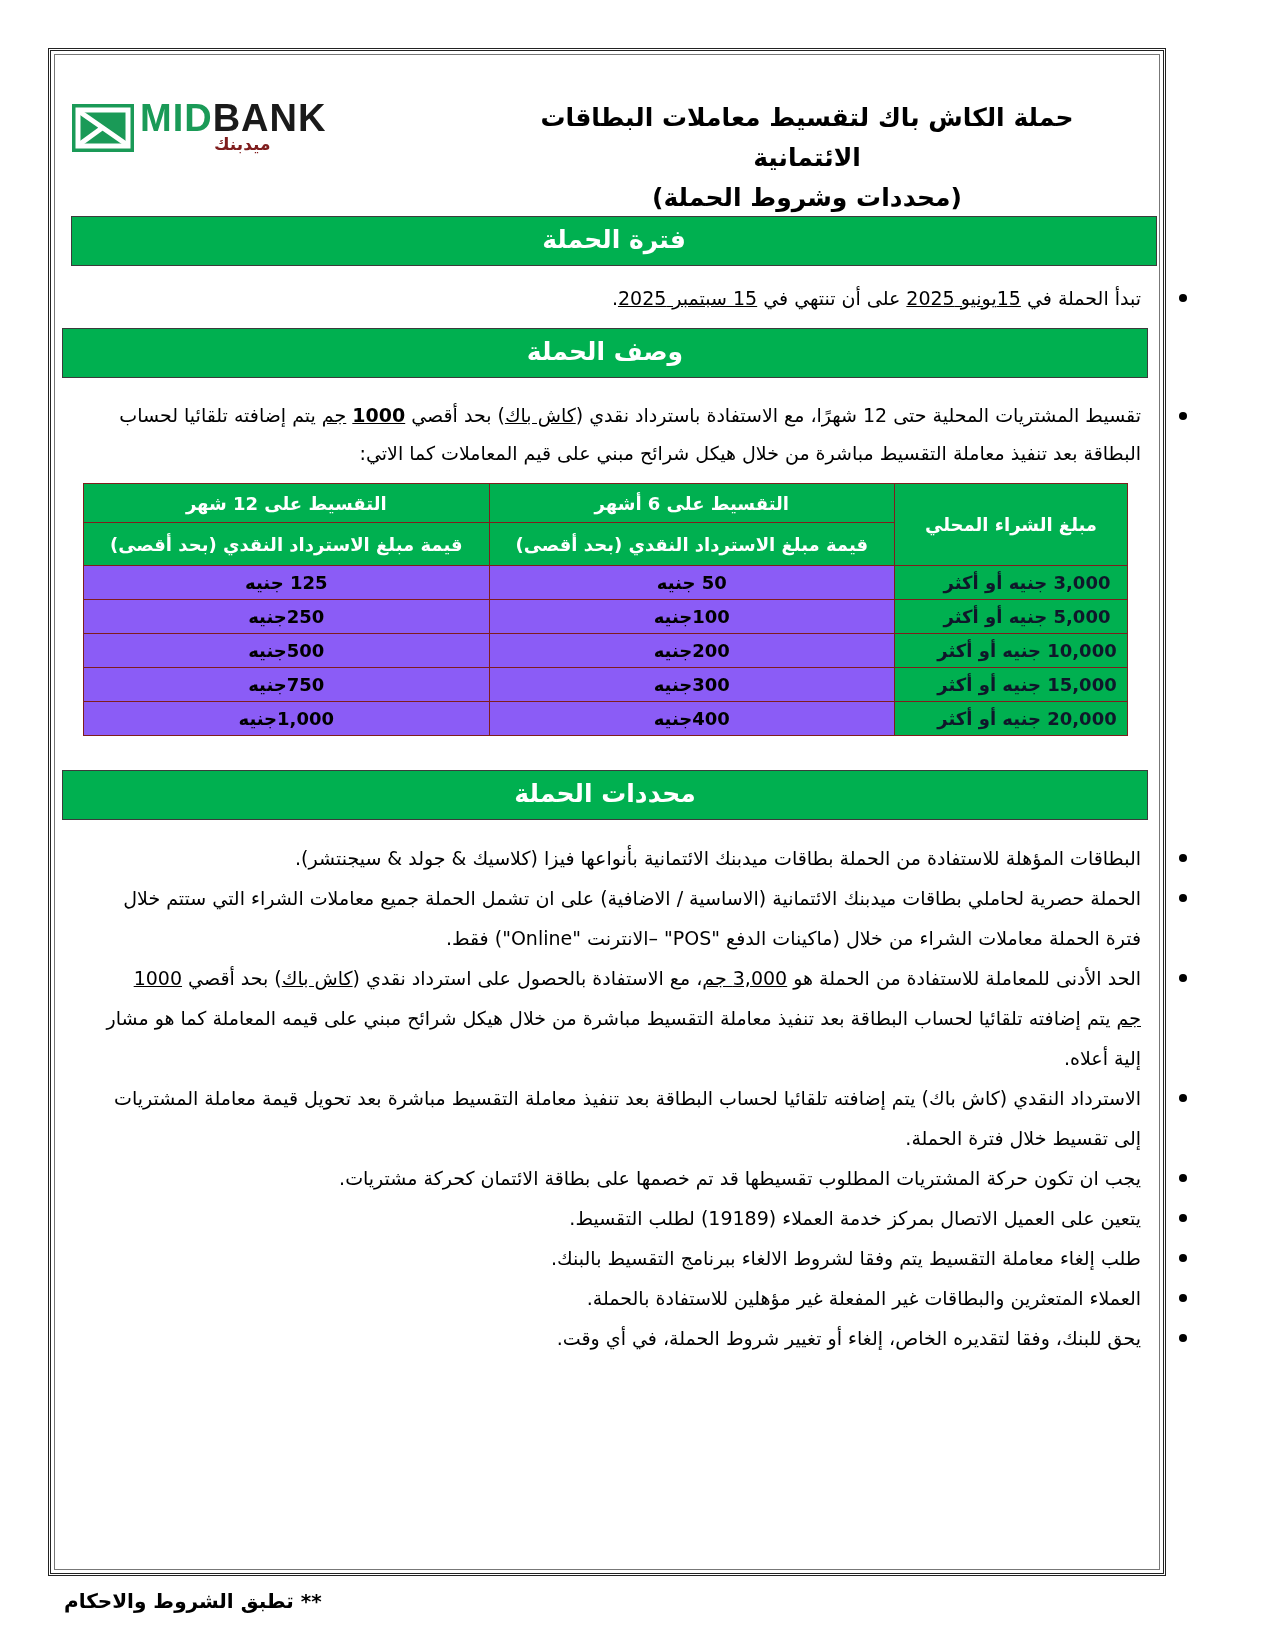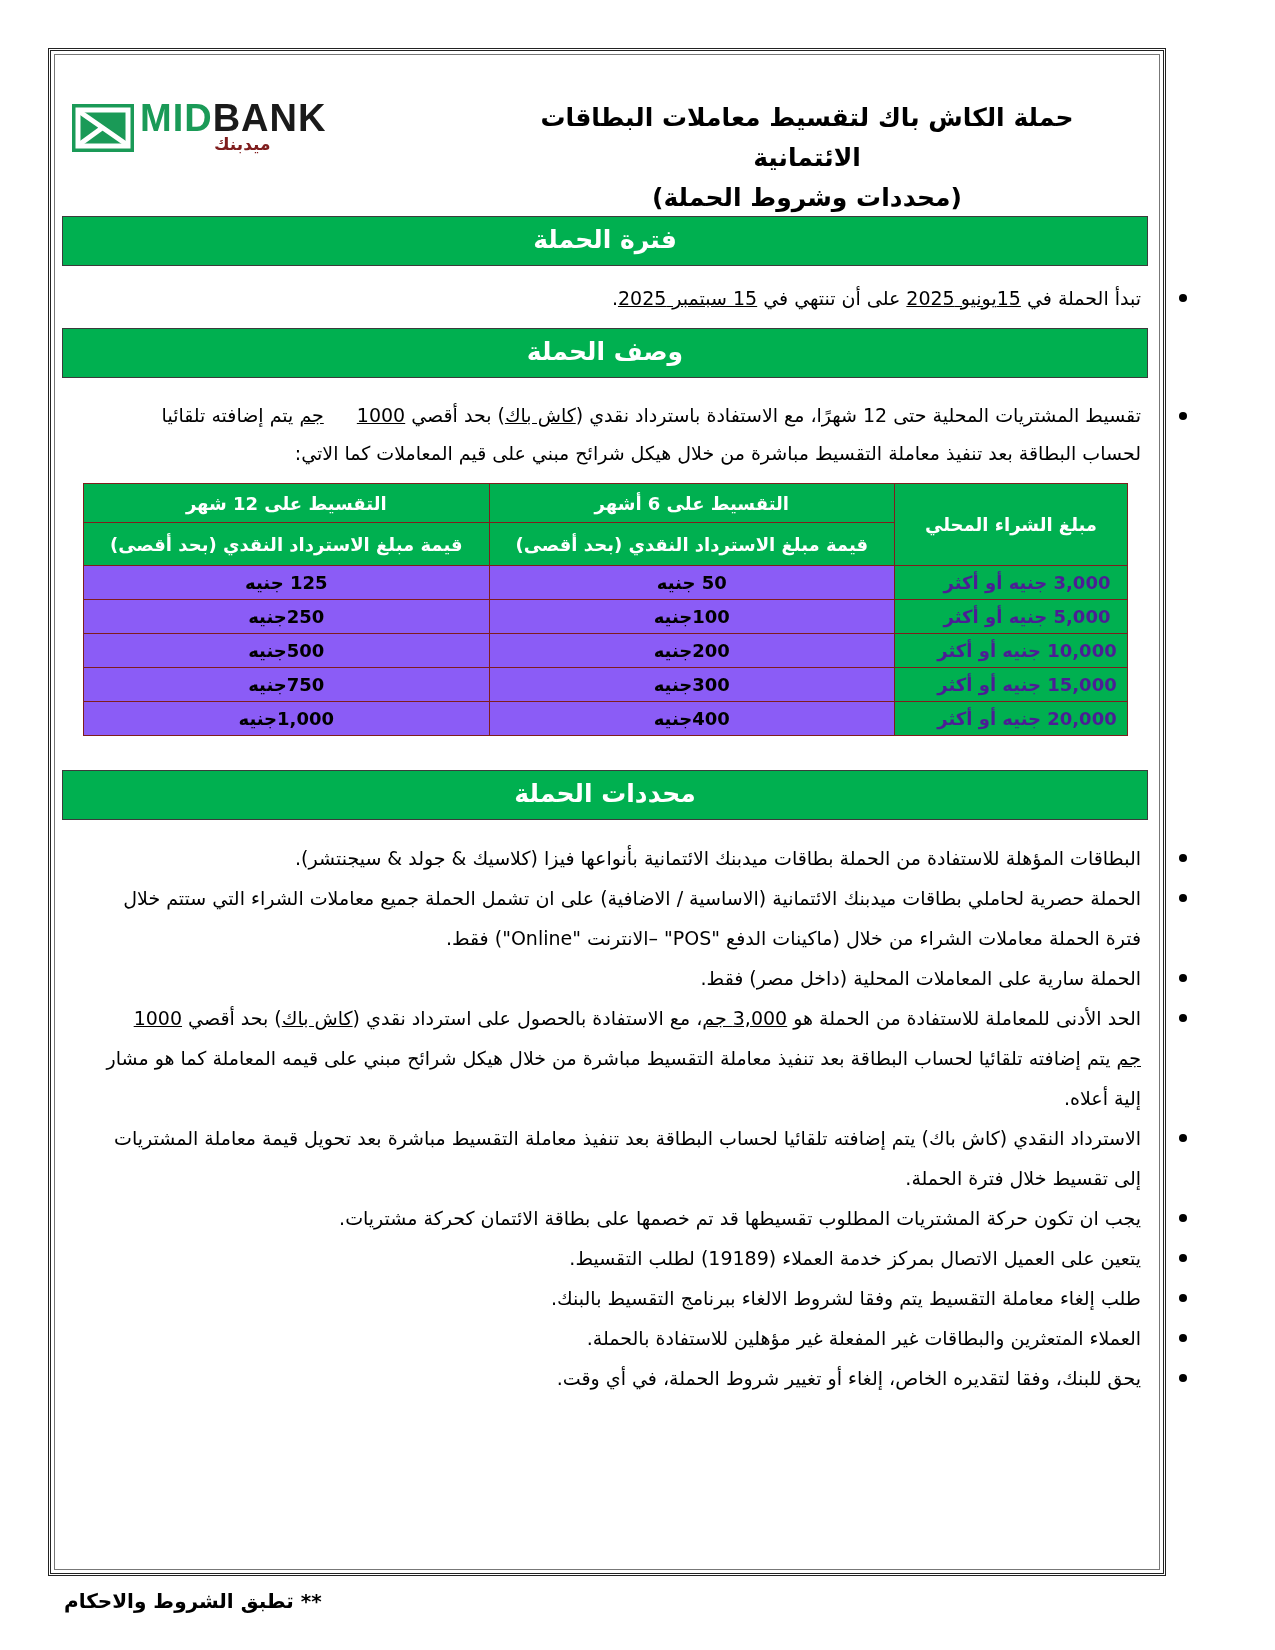--- a/index.html
+++ b/index.html
@@ -54,21 +54,21 @@
   .u { text-decoration: underline; }
   table.cb {
     position: absolute; left: 83px; top: 483px; width: 1045px;
     border-collapse: collapse; direction: rtl; font-weight: bold;
   }
   table.cb td, table.cb th {
     border: 1px solid #7f1d1d; text-align: center; font-size: 18px; padding: 0;
   }
   table.cb th { background: #00b050; color: #fff; height: 38px; font-weight: bold; }
   table.cb th.tier-h { width: 232px; }
-  table.cb td.tier { background: #00b050; color: #4c1d95; height: 33px; padding-left: 32px; }
+  table.cb td.tier { background: #00b050; color: #0f172a; height: 33px; padding-left: 32px; }
   table.cb td.val { background: #8b5cf6; height: 33px; }
   .footnote {
     position: absolute; left: 64px; top: 1586px; font-weight: bold; font-size: 20px;
     direction: rtl; line-height: 30px;
   }
 </style>
 </head>
 <body>
 
 <div class="frame">
@@ -86,28 +86,28 @@
     <span class="mid">MID</span><span class="bank">BANK</span>
   </div>
   <div class="logo-ar">ميدبنك</div>
 </div>
 
 <div class="title">
   <div>حملة الكاش باك لتقسيط معاملات البطاقات الائتمانية</div>
   <div>(محددات وشروط الحملة)</div>
 </div>
 
-<div class="section-bar" style="top:216px;">فترة الحملة</div>
+<div class="section-bar" style="top:216px;margin-left:9px;">فترة الحملة</div>
 <ul class="bullets" style="top:278px; width:1030px;">
   <li><span>تبدأ الحملة في </span><span class="u">15</span><span class="u">يونيو 2025</span><span> على أن تنتهي في </span><span class="u">15 سبتمبر 2025</span><span>.</span></li>
 </ul>
 
 <div class="section-bar" style="top:328px;">وصف الحملة</div>
 <ul class="bullets" style="top:396px; width:1055px;">
-  <li style="line-height:38px;"><span>تقسيط المشتريات المحلية حتى 12 شهرًا، مع الاستفادة باسترداد نقدي (</span><span class="u">كاش باك</span><span>) بحد أقصي </span><span class="u" style="font-weight:normal;margin-left:27px;">1000</span><span> </span><span class="u">جم</span><span> يتم إضافته تلقائيا لحساب البطاقة بعد تنفيذ معاملة التقسيط مباشرة من خلال هيكل شرائح مبني على قيم المعاملات كما الاتي:</span></li>
+  <li style="line-height:38px;"><span>تقسيط المشتريات المحلية حتى 12 شهرًا، مع الاستفادة باسترداد نقدي (</span><span class="u">كاش باك</span><span>) بحد أقصي </span><span class="u" style="font-weight:bold;">1000</span><span> </span><span class="u">جم</span><span> يتم إضافته تلقائيا لحساب البطاقة بعد تنفيذ معاملة التقسيط مباشرة من خلال هيكل شرائح مبني على قيم المعاملات كما الاتي:</span></li>
 </ul>
 
 <table class="cb">
   <tbody>
       <tr>
     <th class="tier-h" rowspan="2">مبلغ الشراء المحلي</th>
     <th>التقسيط على 6 أشهر</th>
     <th>التقسيط على 12 شهر</th>
   </tr>
   <tr>
@@ -139,21 +139,20 @@
     <td class="val">400جنيه</td>
     <td class="val">1,000جنيه</td>
   </tr>
 </tbody>
   </table>
 
 <div class="section-bar" style="top:770px;">محددات الحملة</div>
 <ul class="bullets" style="top:838px; width:1060px;">
   <li>البطاقات المؤهلة للاستفادة من الحملة بطاقات ميدبنك الائتمانية بأنواعها فيزا (كلاسيك &amp; جولد &amp; سيجنتشر).</li>
   <li>الحملة حصرية لحاملي بطاقات ميدبنك الائتمانية (الاساسية / الاضافية) على ان تشمل الحملة جميع معاملات الشراء التي ستتم خلال فترة الحملة معاملات الشراء من خلال (ماكينات الدفع "POS" –الانترنت "Online") فقط.</li>
-  <li>الحملة سارية على المعاملات المحلية (داخل مصر) فقط.</li>
   <li><span>الحد الأدنى للمعاملة للاستفادة من الحملة هو </span><span class="u">3,000 جم</span><span>، مع الاستفادة بالحصول على استرداد نقدي (</span><span class="u">كاش باك</span><span>) بحد أقصي </span><span class="u">1000 جم</span><span> يتم إضافته تلقائيا لحساب البطاقة بعد تنفيذ معاملة التقسيط مباشرة من خلال هيكل شرائح مبني على قيمه المعاملة كما هو مشار إلية أعلاه.</span></li>
   <li>الاسترداد النقدي (كاش باك) يتم إضافته تلقائيا لحساب البطاقة بعد تنفيذ معاملة التقسيط مباشرة بعد تحويل قيمة معاملة المشتريات إلى تقسيط خلال فترة الحملة.</li>
   <li>يجب ان تكون حركة المشتريات المطلوب تقسيطها قد تم خصمها على بطاقة الائتمان كحركة مشتريات.</li>
   <li>يتعين على العميل الاتصال بمركز خدمة العملاء (19189) لطلب التقسيط.</li>
   <li>طلب إلغاء معاملة التقسيط يتم وفقا لشروط الالغاء ببرنامج التقسيط بالبنك.</li>
   <li>العملاء المتعثرين والبطاقات غير المفعلة غير مؤهلين للاستفادة بالحملة.</li>
   <li>يحق للبنك، وفقا لتقديره الخاص، إلغاء أو تغيير شروط الحملة، في أي وقت.</li>
 </ul>
 
 <div class="footnote">** تطبق الشروط والاحكام</div>

